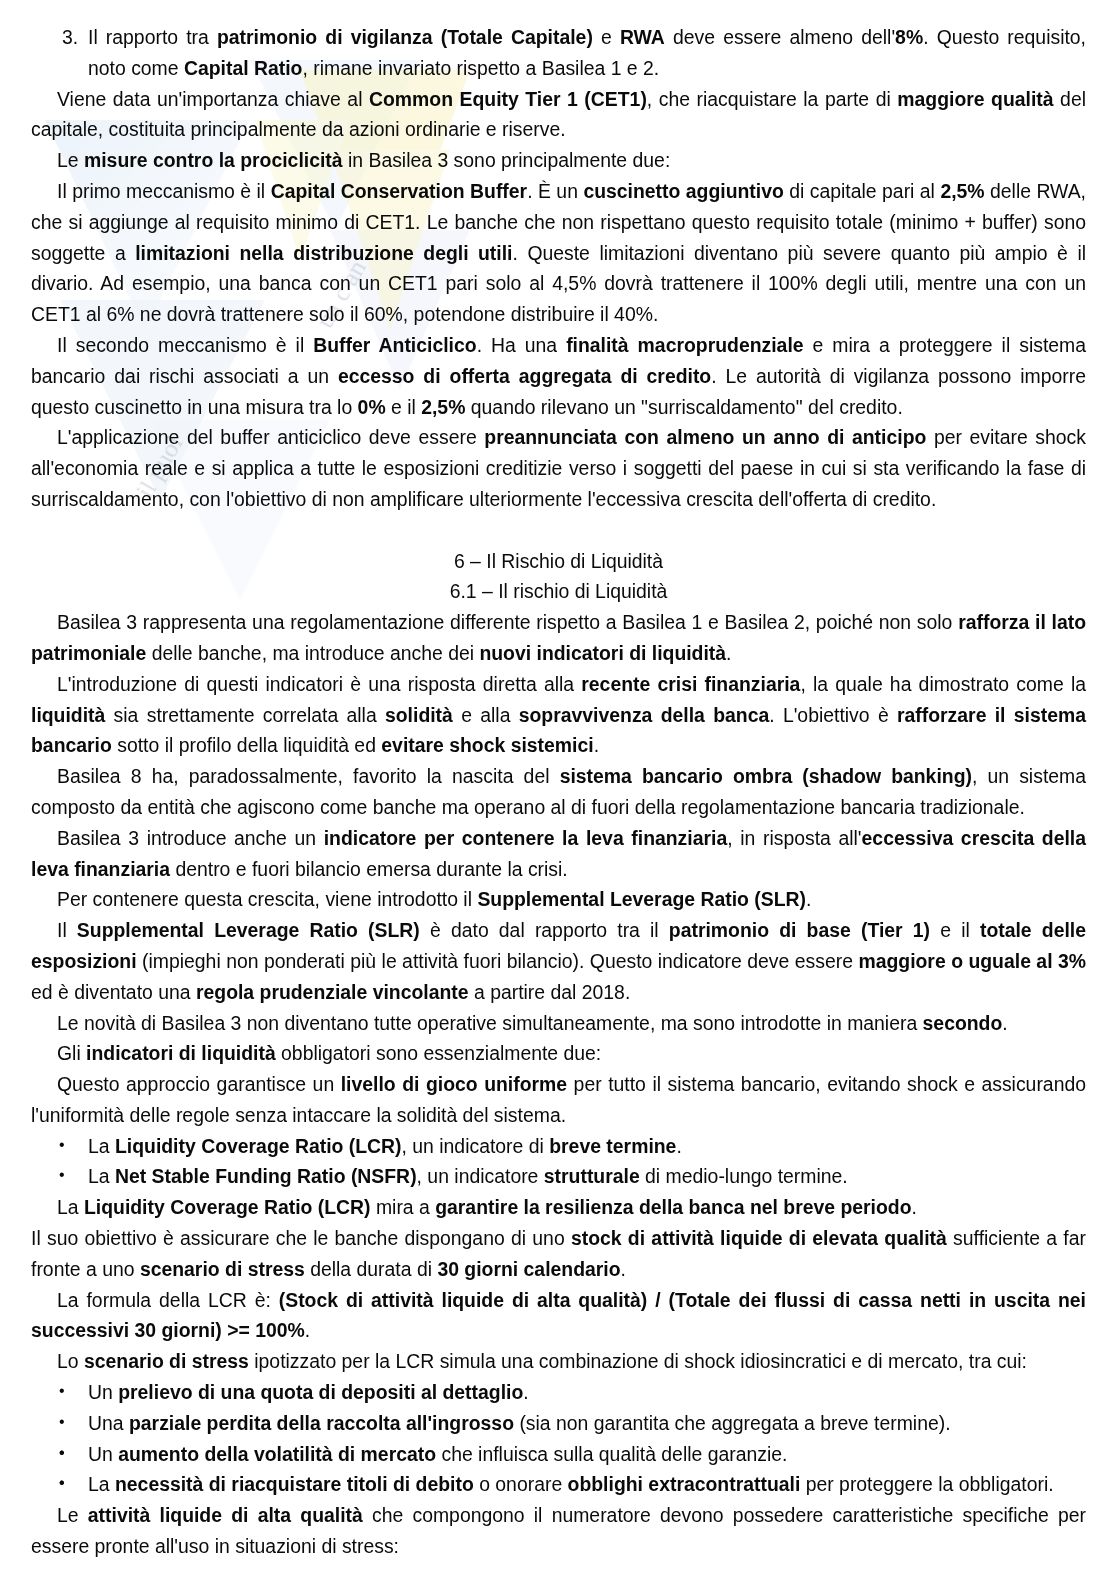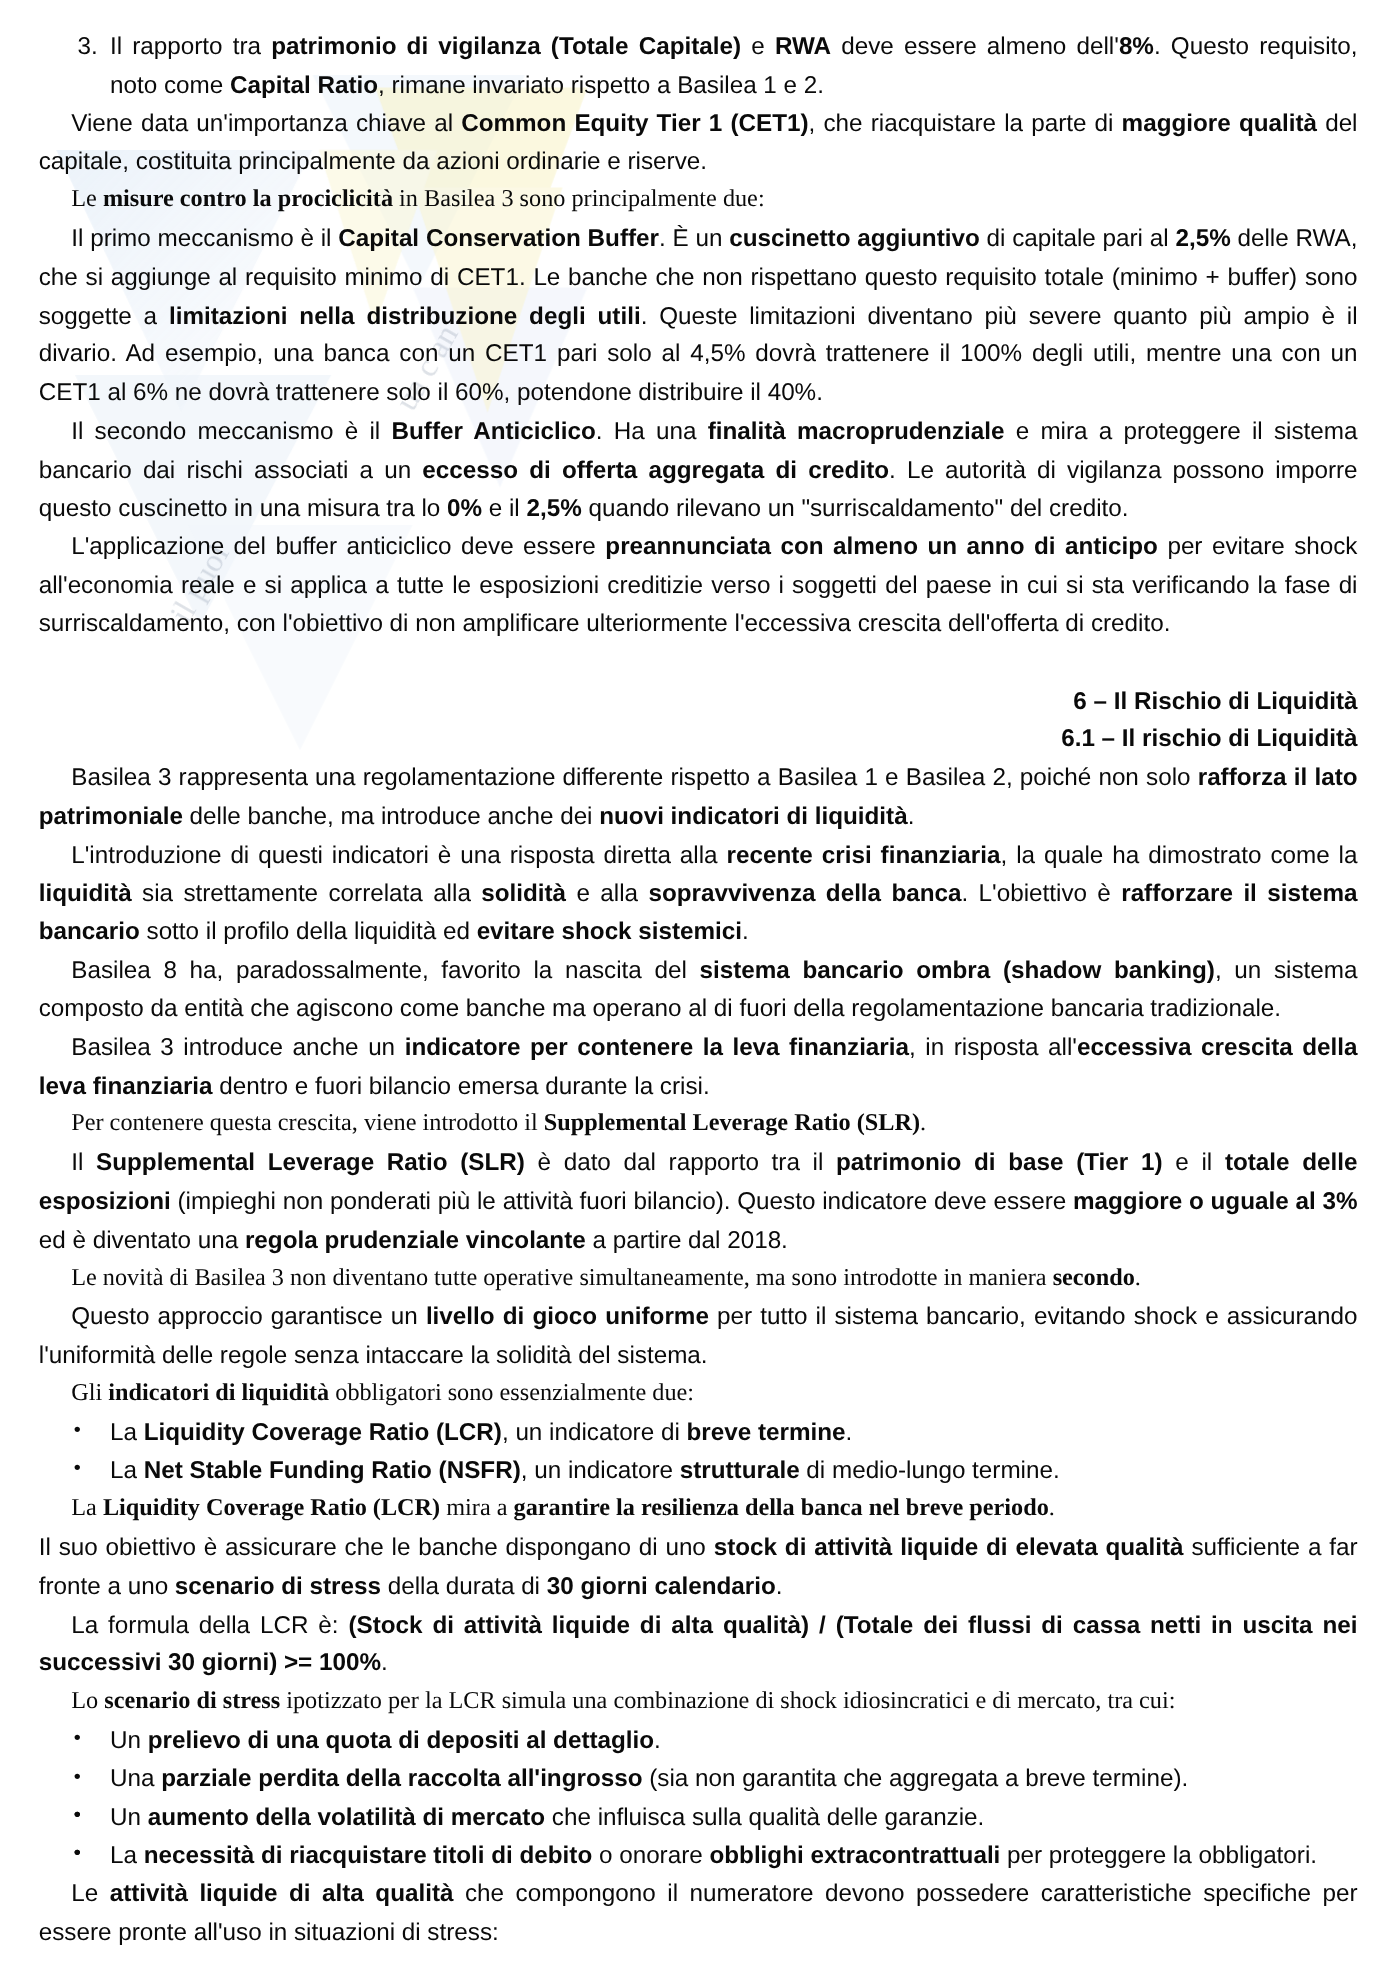--- a/index.html
+++ b/index.html
@@ -38,21 +38,21 @@
     text-align: justify;
     text-justify: inter-word;
   }
 
   .para {
     margin: 0;
     text-indent: 26px;
     text-align: justify;
   }
   .para.noindent { text-indent: 0; }
-  .para.last-line-left { text-align-last: left; font-family: Liberation Serif, serif; }
+  .para.last-line-left { text-align-last: left; }
 
   
   .numlist {
     margin: 0;
     padding: 0;
     list-style: none;
   }
   .numlist li {
     position: relative;
     padding-left: 57px;
@@ -80,23 +80,23 @@
   .bullets li .bullet {
     position: absolute;
     left: 28px;
     top: -1px;
     font-size: 16px;
     line-height: 30.8px;
   }
 
   .heading {
     margin: 0;
-    font-weight: bold;
+    font-weight: normal;
     text-indent: 0;
-    text-align: right;
+    text-align: center;
   }
 
   .spacer { height: 30.8px; }
 
   b, strong { font-weight: bold; }
 </style>
 </head>
 <body>
 
 <div class="page">
@@ -151,22 +151,22 @@
     <p class="heading">6 – Il Rischio di Liquidità</p>
     <p class="heading">6.1 – Il rischio di Liquidità</p>
 
     <p class="para"><span>Basilea 3 rappresenta una regolamentazione differente rispetto a Basilea 1 e Basilea 2, poiché non solo </span><b>rafforza il lato patrimoniale</b><span> delle banche, ma introduce anche dei </span><b>nuovi indicatori di liquidità</b><span>.</span></p>
     <p class="para"><span>L'introduzione di questi indicatori è una risposta diretta alla </span><b>recente crisi finanziaria</b><span>, la quale ha dimostrato come la </span><b>liquidità</b><span> sia strettamente correlata alla </span><b>solidità</b><span> e alla </span><b>sopravvivenza della banca</b><span>. L'obiettivo è </span><b>rafforzare il sistema bancario</b><span> sotto il profilo della liquidità ed </span><b>evitare shock sistemici</b><span>.</span></p>
     <p class="para"><span>Basilea 8 ha, paradossalmente, favorito la nascita del </span><b>sistema bancario ombra (shadow banking)</b><span>, un sistema composto da entità che agiscono come banche ma operano al di fuori della regolamentazione bancaria tradizionale.</span></p>
     <p class="para"><span>Basilea 3 introduce anche un </span><b>indicatore per contenere la leva finanziaria</b><span>, in risposta all'</span><b>eccessiva crescita della leva finanziaria</b><span> dentro e fuori bilancio emersa durante la crisi.</span></p>
     <p class="para last-line-left"><span>Per contenere questa crescita, viene introdotto il </span><b>Supplemental Leverage Ratio (SLR)</b><span>.</span></p>
     <p class="para"><span>Il </span><b>Supplemental Leverage Ratio (SLR)</b><span> è dato dal rapporto tra il </span><b>patrimonio di base (Tier 1)</b><span> e il </span><b>totale delle esposizioni</b><span> (impieghi non ponderati più le attività fuori bilancio). Questo indicatore deve essere </span><b>maggiore o uguale al 3%</b><span> ed è diventato una </span><b>regola prudenziale vincolante</b><span> a partire dal 2018.</span></p>
     <p class="para last-line-left"><span>Le novità di Basilea 3 non diventano tutte operative simultaneamente, ma sono introdotte in maniera </span><b>secondo</b><span>.</span></p>
+    <p class="para last-line-left"><span>Gli </span><b>indicatori di liquidità</b><span> obbligatori sono essenzialmente due:</span></p>
     <p class="para"><span>Questo approccio garantisce un </span><b>livello di gioco uniforme</b><span> per tutto il sistema bancario, evitando shock e assicurando l'uniformità delle regole senza intaccare la solidità del sistema.</span></p>
-    <p class="para last-line-left"><span>Gli </span><b>indicatori di liquidità</b><span> obbligatori sono essenzialmente due:</span></p>
 
     <ul class="bullets">
       <li>
         <span class="bullet">•</span>
         <span><span>La </span><b>Liquidity Coverage Ratio (LCR)</b><span>, un indicatore di </span><b>breve termine</b><span>.</span></span>
       </li>
       <li>
         <span class="bullet">•</span>
         <span><span>La </span><b>Net Stable Funding Ratio (NSFR)</b><span>, un indicatore </span><b>strutturale</b><span> di medio-lungo termine.</span></span>
       </li>

